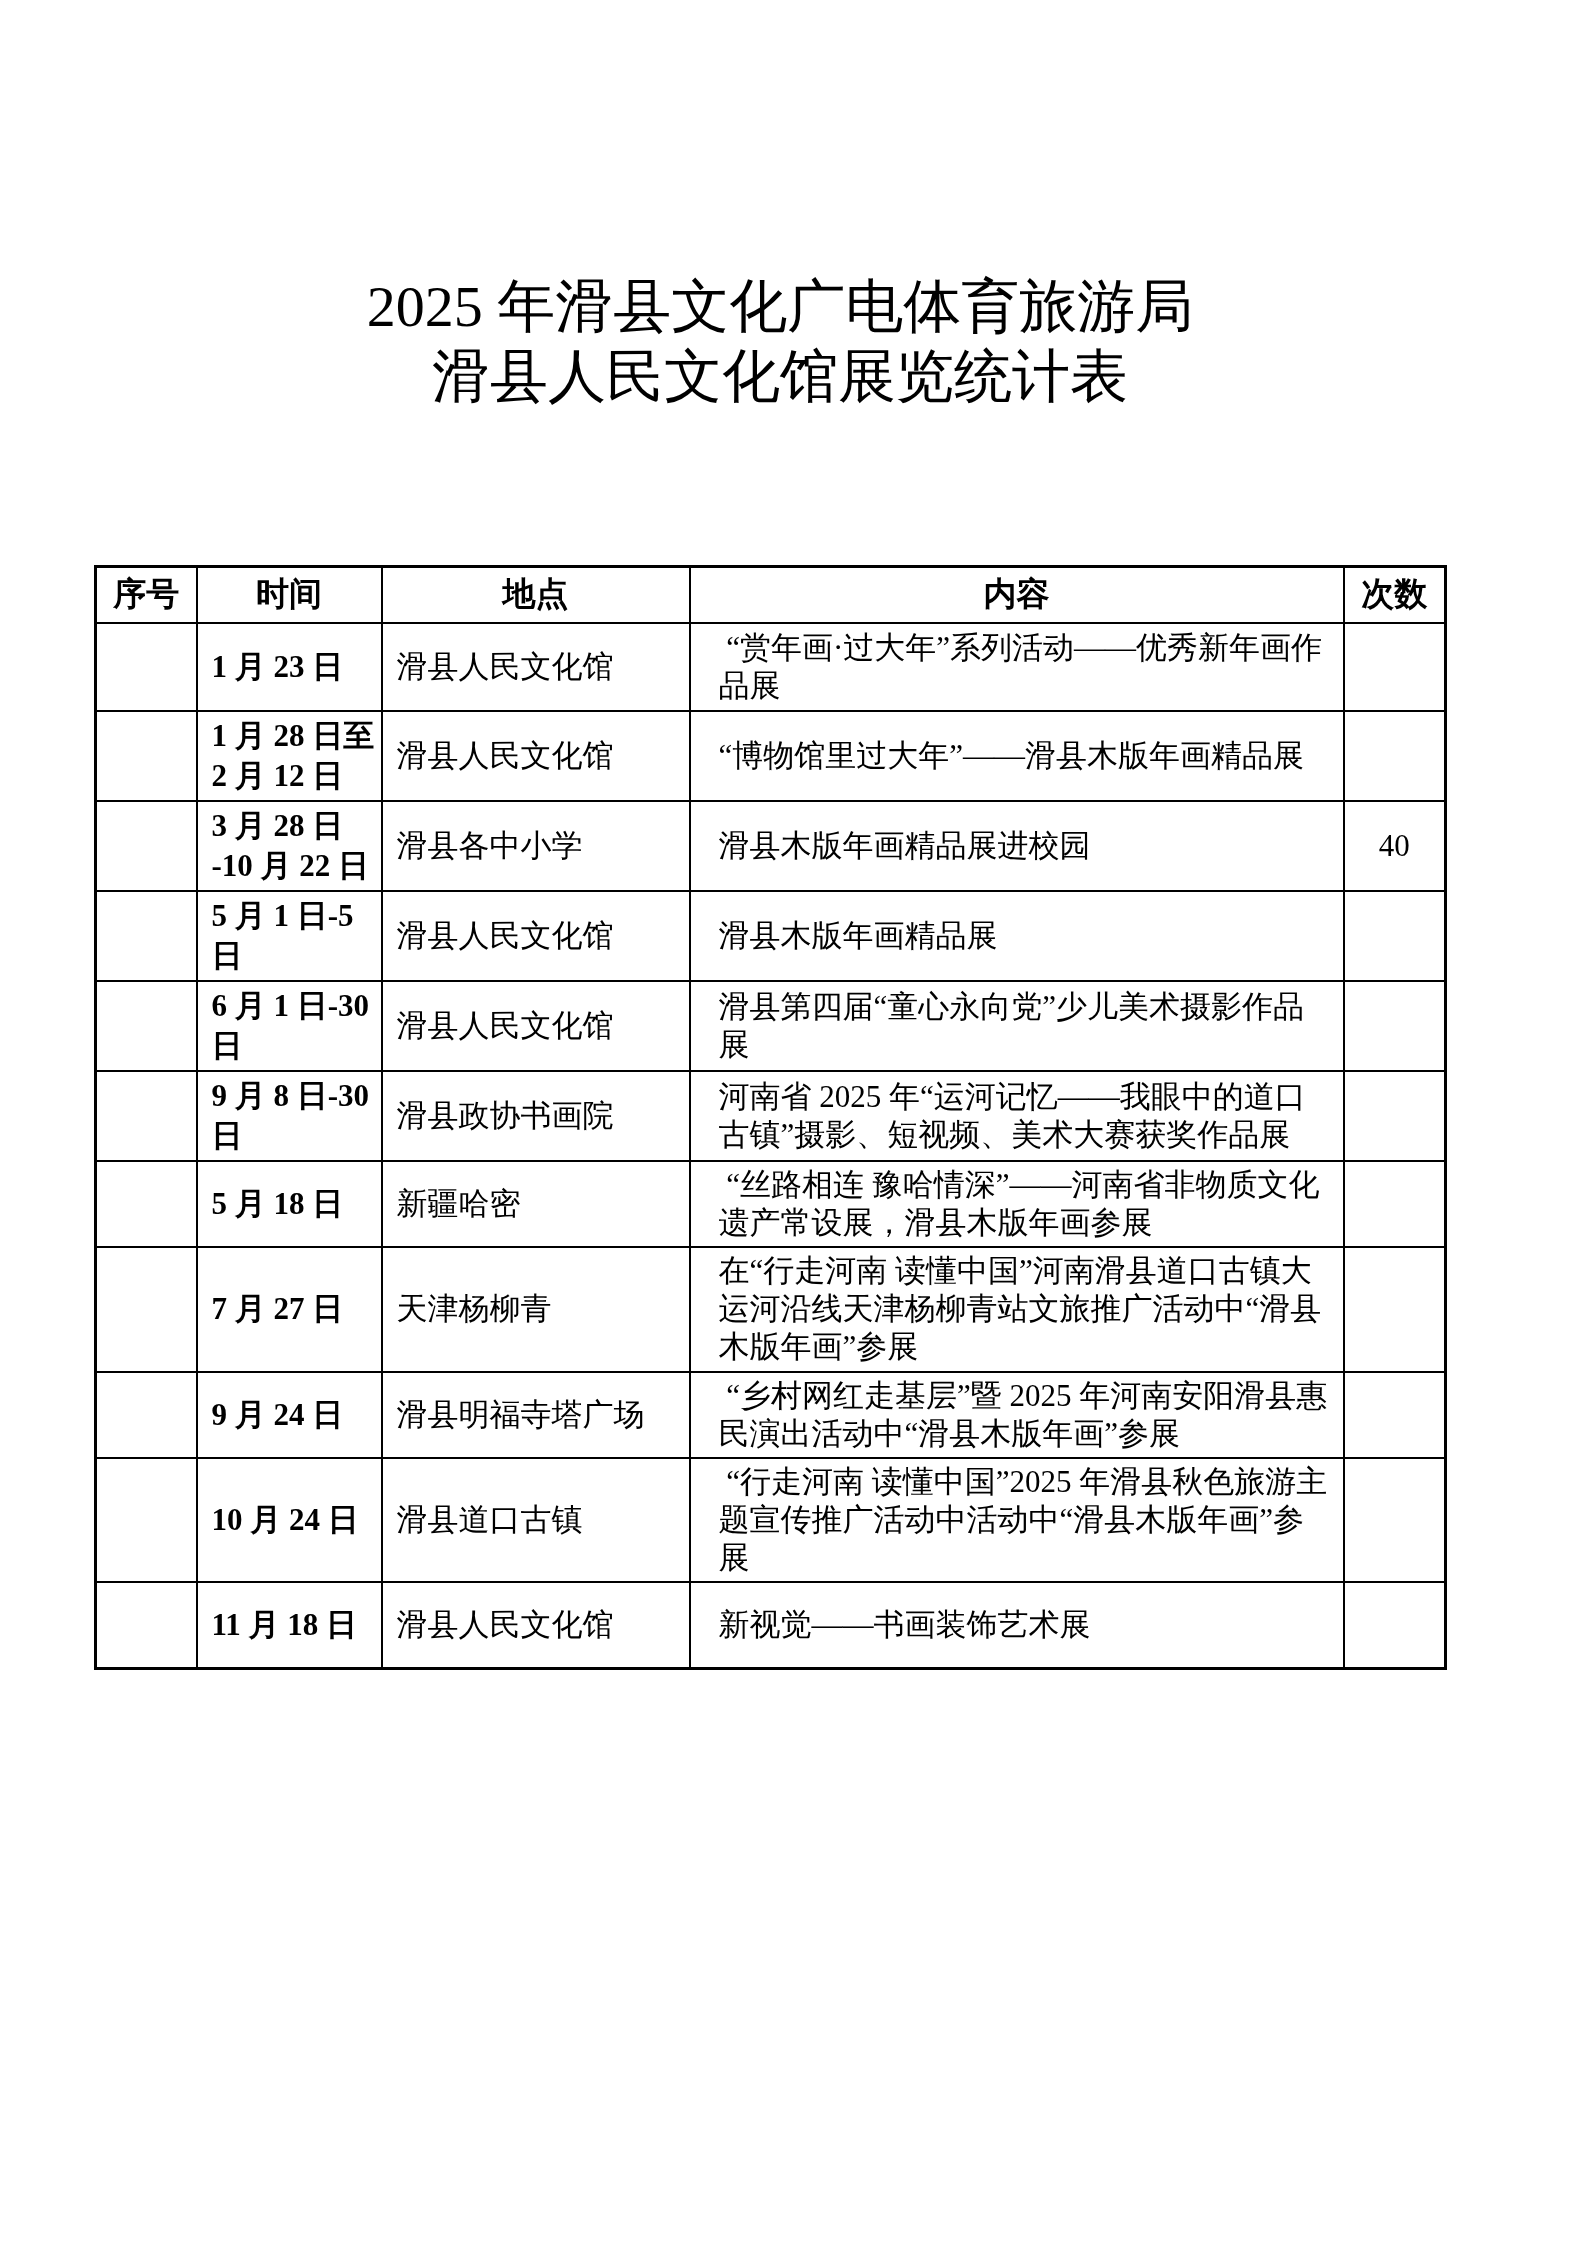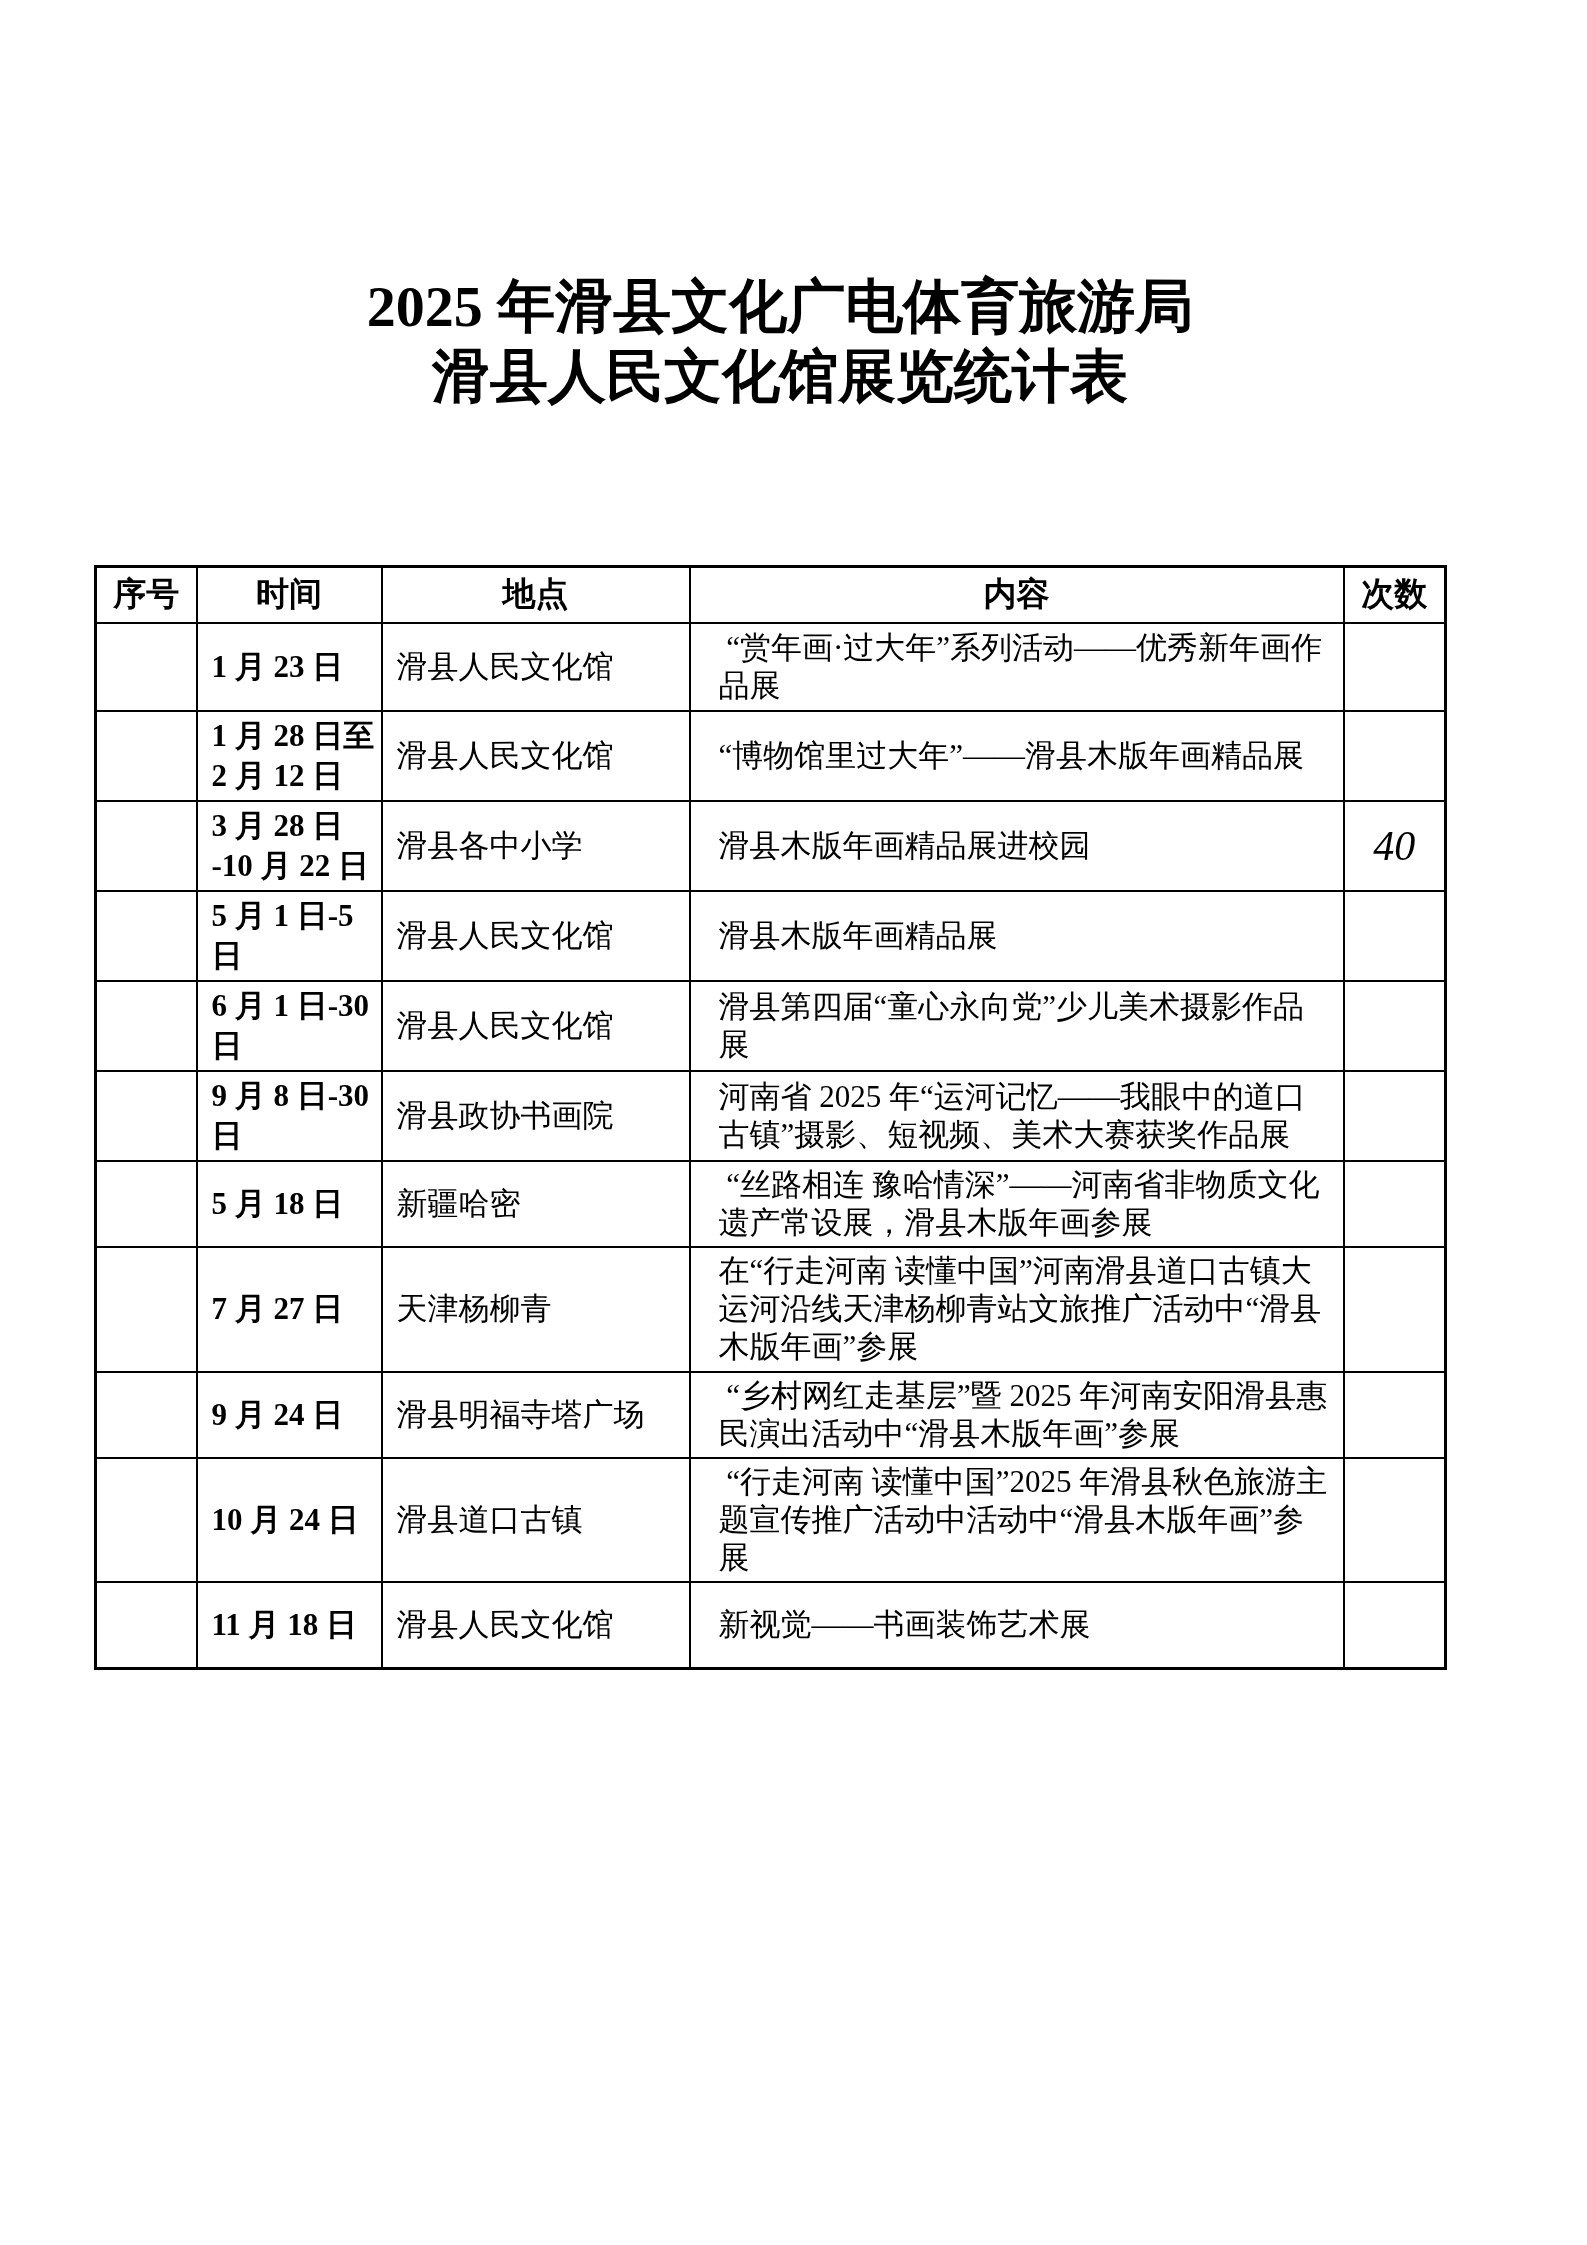--- a/index.html
+++ b/index.html
@@ -4,21 +4,21 @@
 <style>
   html, body { margin: 0; padding: 0; }
   body {
     width: 1587px; height: 2245px;
     background: #ffffff; color: #000000;
     font-family: "Liberation Serif", "DejaVu Serif", serif;
     position: relative; overflow: hidden;
   }
   .doc-title {
     position: absolute; top: 272px; left: 105px; width: 1350px;
-    text-align: center; font-weight: bold;
+    text-align: center; font-weight: normal;
     font-size: 58px; line-height: 70px;
     white-space: nowrap;
   }
   table.stats {
     position: absolute; top: 565px; left: 94px; width: 1350px;
     border-collapse: collapse; table-layout: fixed;
     border: 3px solid #000;
   }
   table.stats th, table.stats td {
     border: 2px solid #000;
@@ -40,21 +40,21 @@
   td.c-place {
     font-size: 31px; line-height: 38px;
     padding-left: 14px; padding-right: 4px;
   }
   td.c-content {
     font-size: 31px; line-height: 38px;
     padding-left: 28px; padding-right: 14px;
     white-space: pre-wrap;
   }
   td.c-count {
-    font-size: 42px; text-align: center; font-style: italic;
+    font-size: 31px; text-align: center;
   }
 </style>
 </head>
 <body>
 
 <div class="doc-title">
   <div>2025 年滑县文化广电体育旅游局</div>
   <div>滑县人民文化馆展览统计表</div>
 </div>
 

